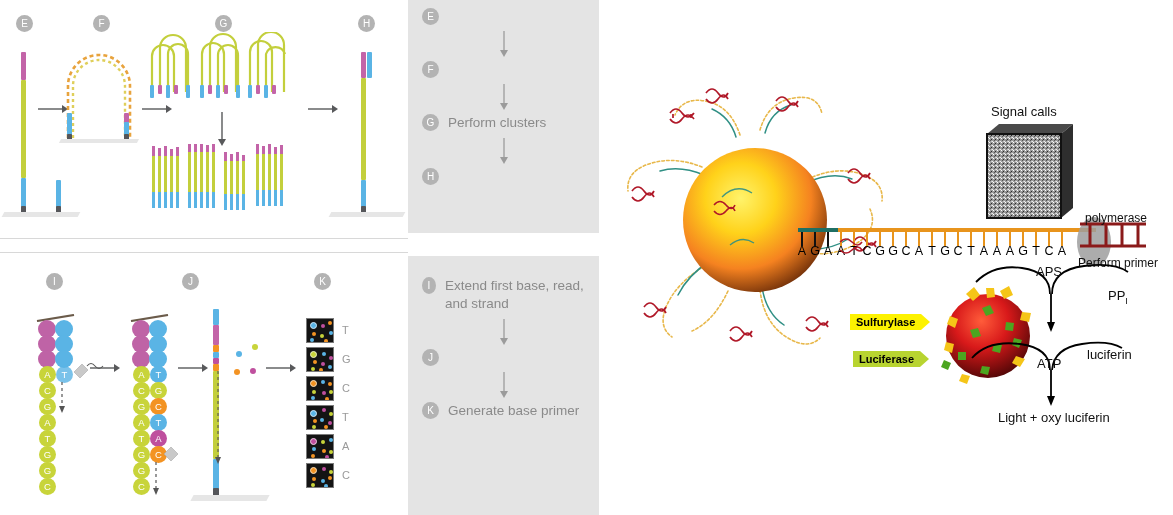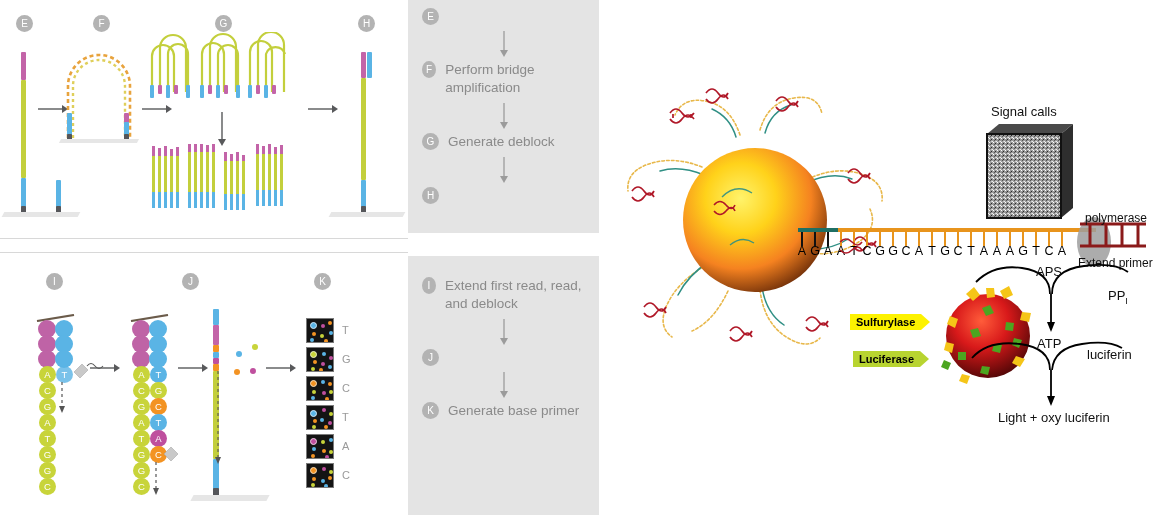--- a/index.html
+++ b/index.html
@@ -494,47 +494,46 @@
       <div class="badge">E</div>
     </div>
     <div class="cap-arrow" style="margin:6px 0 4px;">
       <svg width="12" height="26" viewBox="0 0 12 26">
           <line x1="6" y1="0" x2="6" y2="19" stroke="#9b9b9b" stroke-width="1.3"></line>
           <polygon points="2,19 6,26 10,19" fill="#9b9b9b"></polygon>
         </svg>
     </div>
     <div class="cap-row">
       <div class="badge">F</div>
-      <div class="cap-text">Perform bridge amplification</div>
     </div>
     <div class="cap-arrow" style="margin:6px 0 4px;">
       <svg width="12" height="26" viewBox="0 0 12 26">
           <line x1="6" y1="0" x2="6" y2="19" stroke="#9b9b9b" stroke-width="1.3"></line>
           <polygon points="2,19 6,26 10,19" fill="#9b9b9b"></polygon>
         </svg>
     </div>
     <div class="cap-row">
       <div class="badge">G</div>
-      <div class="cap-text">Generate deblock</div>
+      <div class="cap-text">Perform clusters</div>
     </div>
     <div class="cap-arrow" style="margin:6px 0 4px;">
       <svg width="12" height="26" viewBox="0 0 12 26">
           <line x1="6" y1="0" x2="6" y2="19" stroke="#9b9b9b" stroke-width="1.3"></line>
           <polygon points="2,19 6,26 10,19" fill="#9b9b9b"></polygon>
         </svg>
     </div>
     <div class="cap-row">
       <div class="badge">H</div>
     </div>
   </div>
 
   <div class="caption-panel" id="caption-bot">
     <div class="cap-row" style="margin-top:21px;">
       <div class="badge">I</div>
-      <div class="cap-text">Extend first read, read, and deblock</div>
+      <div class="cap-text">Extend first base, read, and strand</div>
     </div>
     <div class="cap-arrow" style="margin:6px 0 4px;">
       <svg width="12" height="26" viewBox="0 0 12 26">
           <line x1="6" y1="0" x2="6" y2="19" stroke="#9b9b9b" stroke-width="1.3"></line>
           <polygon points="2,19 6,26 10,19" fill="#9b9b9b"></polygon>
         </svg>
     </div>
     <div class="cap-row">
       <div class="badge">J</div>
     </div>
@@ -700,21 +699,21 @@
       <g stroke="#8b1a1a" stroke-width="3">
         <line x1="12" y1="12" x2="78" y2="12"></line>
         <line x1="12" y1="34" x2="78" y2="34"></line>
         <line x1="22" y1="12" x2="22" y2="34"></line>
         <line x1="38" y1="12" x2="38" y2="34"></line>
         <line x1="54" y1="12" x2="54" y2="34"></line>
         <line x1="70" y1="12" x2="70" y2="34"></line>
       </g>
     </svg>
     <div class="rlabel" style="left:485px; top:211px;">polymerase</div>
-    <div class="rlabel" style="left:478px; top:256px;">Extend primer</div>
+    <div class="rlabel" style="left:478px; top:256px;">Perform primer</div>
 
     <svg class="abs" style="left:330px; top:282px;" width="116" height="104">
       <defs>
         <radialGradient id="enzGrad" cx="42%" cy="32%" r="72%">
           <stop offset="0%" stop-color="#ff5c3a"></stop>
           <stop offset="45%" stop-color="#d8191a"></stop>
           <stop offset="100%" stop-color="#4c0606"></stop>
         </radialGradient>
       </defs>
       <circle cx="58" cy="54" r="42" fill="url(#enzGrad)"></circle>
@@ -752,18 +751,18 @@
         <line x1="113" y1="108" x2="113" y2="140"></line>
       </g>
       <polygon points="109,60 113,70 117,60" fill="#000"></polygon>
       <polygon points="109,134 113,144 117,134" fill="#000"></polygon>
     </svg>
 
     <div class="rlabel" style="left:436px; top:264px; font-size:13px;">APS</div>
     <div class="rlabel" style="left:508px; top:288px; font-size:13px;">
       <span>PP</span><sub style="font-size:9px;">I</sub>
     </div>
-    <div class="rlabel" style="left:437px; top:336px; font-size:13px;">ATP</div>
+    <div class="rlabel" style="left:437px; top:356px; font-size:13px;">ATP</div>
     <div class="rlabel" style="left:487px; top:347px; font-size:13px;">luciferin</div>
     <div class="rlabel" style="left:398px; top:410px; font-size:13px;">Light + oxy luciferin</div>
   </div>
 
 </div>
 
 </body></html>

